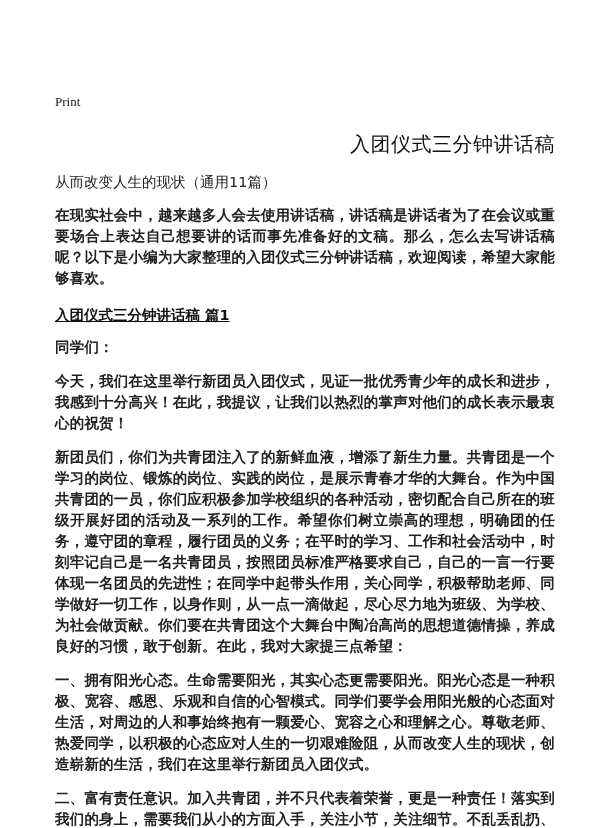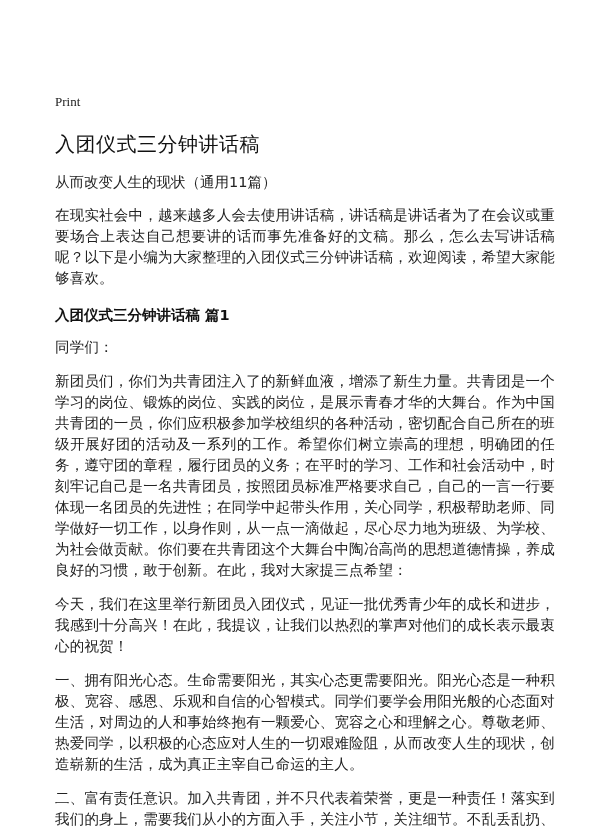--- a/index.html
+++ b/index.html
@@ -6,46 +6,46 @@
     body {
       width: 600px; height: 828px; overflow: hidden; position: relative;
       font-family: "DejaVu Sans", sans-serif; color: #1a1a1a;
     }
     .page { position: absolute; left: 55px; top: 44px; width: 500px; }
     .print-link {
       font-family: "Liberation Serif", serif; font-size: 13px; color: #222;
       display: block; height: 20px; line-height: 20px; cursor: pointer; margin-top: 48px;
     }
     .title {
-      font-size: 20px; font-weight: normal; text-align: left; margin: 18px 0 0 0;
+      font-size: 20px; font-weight: normal; text-align: right; margin: 18px 0 0 0;
       line-height: 28px; letter-spacing: 0.5px; color: #111;
     }
     .subtitle {
       font-size: 14.5px; margin: 14px 0 0 0; line-height: 20px; color: #222;
     }
     .para {
       font-size: 14.5px; line-height: 21px; margin: 13px 0 0 0; color: #222;
-      letter-spacing: 0.2px; text-align: justify; word-break: break-all;
+      letter-spacing: 0.2px; text-align: justify; word-break: break-all; font-weight: bold;
     }
     .section-heading {
-      font-size: 14.5px; font-weight: bold; margin: 16px 0 0 0; line-height: 20px; color: #111;
+      font-size: 14.5px; font-weight: bold; margin: 16px 0 0 0; line-height: 20px; color: #111; text-decoration: underline;
     }
     .first-para { margin-top: 12px; }
   </style>
 </head>
 <body>
 
 <div class="page">
   <a class="print-link">Print</a>
   <h1 class="title">入团仪式三分钟讲话稿</h1>
   <div class="subtitle">从而改变人生的现状（通用11篇）</div>
   <p class="para">在现实社会中，越来越多人会去使用讲话稿，讲话稿是讲话者为了在会议或重要场合上表达自己想要讲的话而事先准备好的文稿。那么，怎么去写讲话稿呢？以下是小编为大家整理的入团仪式三分钟讲话稿，欢迎阅读，希望大家能够喜欢。</p>
 
   <div>
     <div class="section-heading">入团仪式三分钟讲话稿 篇1</div>
     <p class="para first-para">同学们：</p>
+    <p class="para">今天，我们在这里举行新团员入团仪式，见证一批优秀青少年的成长和进步，我感到十分高兴！在此，我提议，让我们以热烈的掌声对他们的成长表示最衷心的祝贺！</p>
     <p class="para">新团员们，你们为共青团注入了的新鲜血液，增添了新生力量。共青团是一个学习的岗位、锻炼的岗位、实践的岗位，是展示青春才华的大舞台。作为中国共青团的一员，你们应积极参加学校组织的各种活动，密切配合自己所在的班级开展好团的活动及一系列的工作。希望你们树立崇高的理想，明确团的任务，遵守团的章程，履行团员的义务；在平时的学习、工作和社会活动中，时刻牢记自己是一名共青团员，按照团员标准严格要求自己，自己的一言一行要体现一名团员的先进性；在同学中起带头作用，关心同学，积极帮助老师、同学做好一切工作，以身作则，从一点一滴做起，尽心尽力地为班级、为学校、为社会做贡献。你们要在共青团这个大舞台中陶冶高尚的思想道德情操，养成良好的习惯，敢于创新。在此，我对大家提三点希望：</p>
-    <p class="para">今天，我们在这里举行新团员入团仪式，见证一批优秀青少年的成长和进步，我感到十分高兴！在此，我提议，让我们以热烈的掌声对他们的成长表示最衷心的祝贺！</p>
-    <p class="para">一、拥有阳光心态。生命需要阳光，其实心态更需要阳光。阳光心态是一种积极、宽容、感恩、乐观和自信的心智模式。同学们要学会用阳光般的心态面对生活，对周边的人和事始终抱有一颗爱心、宽容之心和理解之心。尊敬老师、热爱同学，以积极的心态应对人生的一切艰难险阻，从而改变人生的现状，创造崭新的生活，成为真正主宰自己命运的主人。</p>
+    <p class="para">一、拥有阳光心态。生命需要阳光，其实心态更需要阳光。阳光心态是一种积极、宽容、感恩、乐观和自信的心智模式。同学们要学会用阳光般的心态面对生活，对周边的人和事始终抱有一颗爱心、宽容之心和理解之心。尊敬老师、热爱同学，以积极的心态应对人生的一切艰难险阻，从而改变人生的现状，创造崭新的生活，我们在这里举行新团员入团仪式。</p>
     <p class="para">二、富有责任意识。加入共青团，并不只代表着荣誉，更是一种责任！落实到我们的身上，需要我们从小的方面入手，关注小节，关注细节。不乱丢乱扔、把垃圾捡起来放入垃圾池、爱护公物、节约用水等都体现了同学们的主人翁责任感；在家帮助父母做力所能及的事、勤奋学习等等也都体现了一种责任意识。</p>
 
   </div>
 </div>
 
 </body></html>

